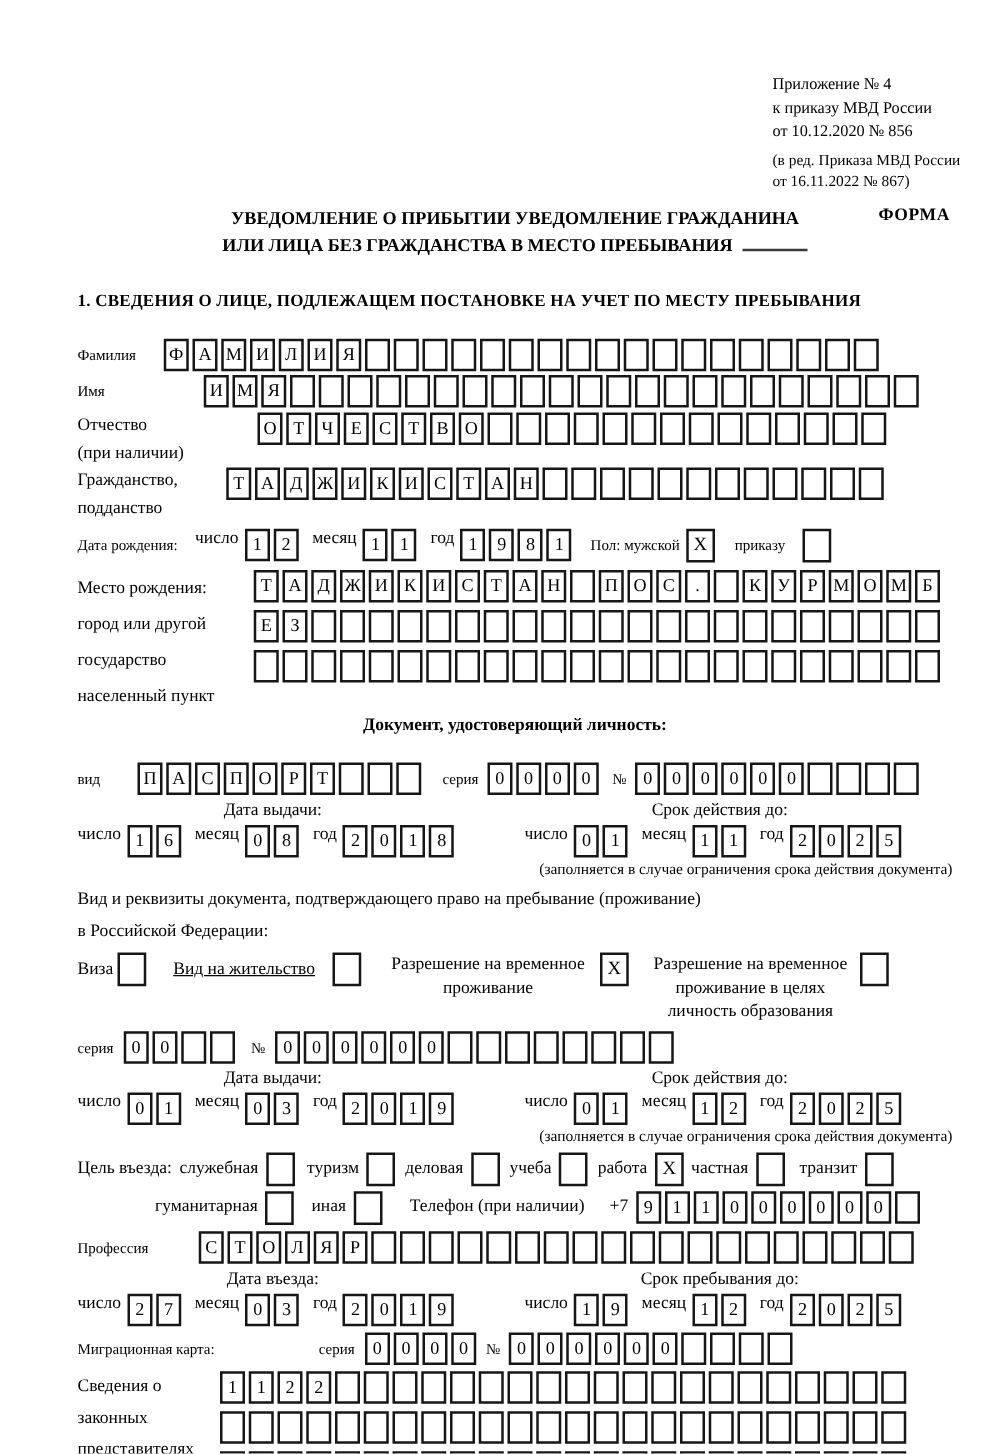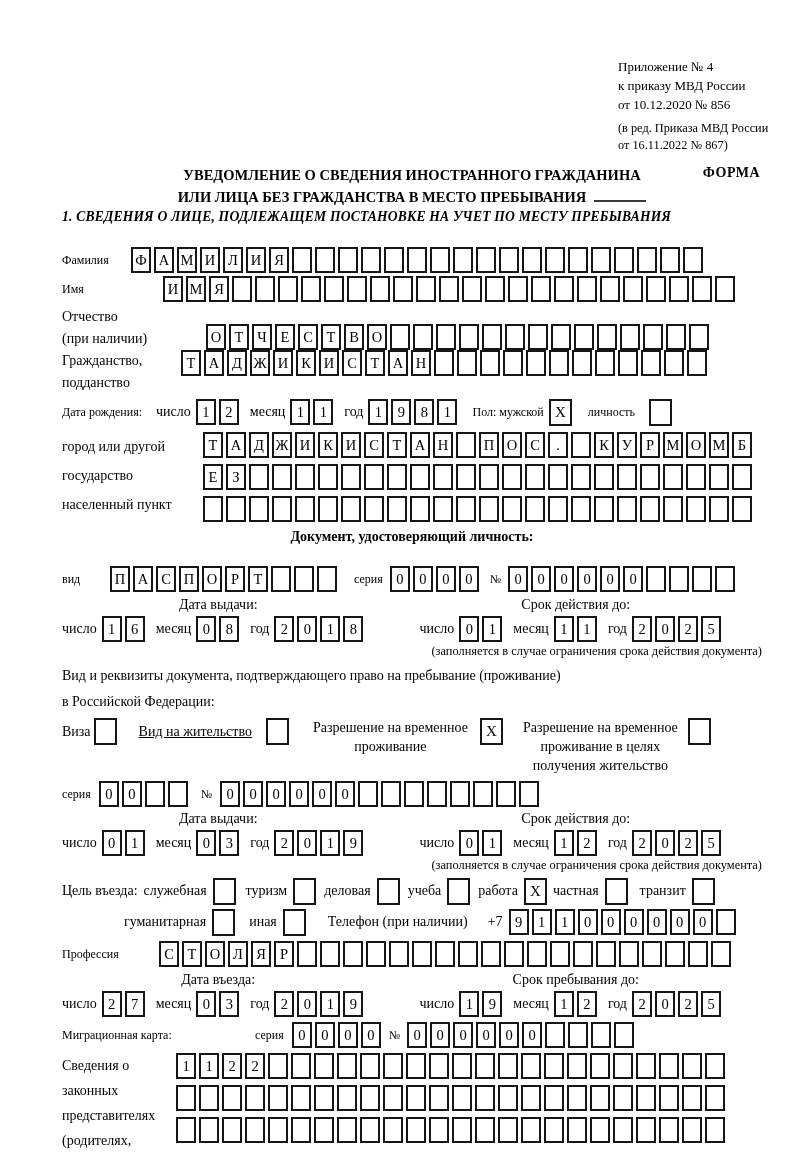--- a/index.html
+++ b/index.html
@@ -10,21 +10,21 @@
     font-family:"Liberation Serif","DejaVu Serif",serif;
     font-size:14px; padding:36px 38px 10px 62px;
   }
   
   .annex { position:absolute; left:618px; top:58px; font-size:13px; line-height:1.45; }
   .annex .edition { font-size:12.3px; margin-top:5px; line-height:1.4; }
   .forma { position:absolute; top:165px; right:40px; font-weight:bold; font-size:14px; letter-spacing:.5px; }
   
   .title { margin-top:128px; text-align:center; font-weight:bold; font-size:14.5px; line-height:1.55; }
   .blank-line { display:inline-block; width:52px; border-bottom:2px solid #3a3a3a; height:12px; margin-left:8px; }
-  .section-heading { font-weight:bold; font-size:13.6px; letter-spacing:.2px; white-space:nowrap;font-style:italic; }
+  .section-heading { margin-top:24px; font-weight:bold; font-size:13.6px; letter-spacing:.2px; white-space:nowrap; }
   
   .row { display:flex; align-items:flex-start; }
   .lbl { flex:0 0 auto; font-size:12px; line-height:26px; }
   .lbl-multi { flex:0 0 auto; font-size:14px; line-height:22px; }
   .lbl-multi span { display:block; }
   
   .cells { display:inline-flex; flex-wrap:nowrap; }
   .cell {
     display:inline-block; width:20px; height:26px; margin-right:3px;
     border:2px solid #161616; text-align:center; font-size:14.5px; line-height:22px;
@@ -33,21 +33,21 @@
   .cellcol .cells { display:flex; margin-bottom:6px; }
   
   .cbox {
     display:inline-block; width:23px; height:27px; border:2px solid #161616;
     text-align:center; font-size:15px; line-height:23px; vertical-align:middle; flex:0 0 auto;
   }
   
   .dpair { display:flex; justify-content:space-between; width:700px; }
   .dgroup { display:inline-block; }
   .dhead { text-align:center; font-size:14px; margin-bottom:3px; }
-  .dline { display:flex; align-items:center; }
+  .dline { display:flex; align-items:flex-start; }
   .dline .dl { margin-right:5px; font-size:14px; }
   .dline .cells { margin-right:8px; }
   .dcaption { text-align:right; font-size:12.4px; margin-top:2px; }
   .center-bold { text-align:center; font-weight:bold; font-size:14px; }
   
   .opts { display:flex; align-items:flex-start; }
   .opt { display:flex; align-items:flex-start; }
   .opt-lbl { font-size:14px; line-height:19px; text-align:center; }
   .opt-lbl span { display:block; }
   .pline { display:flex; align-items:center; }
@@ -63,21 +63,21 @@
     <div>к приказу МВД России</div>
     <div>от 10.12.2020 № 856</div>
     <div class="edition">
       <div>(в ред. Приказа МВД России</div>
       <div>от 16.11.2022 № 867)</div>
     </div>
   </div>
   <div class="forma">ФОРМА</div>
 
   <div class="title">
-    <div>УВЕДОМЛЕНИЕ О СВЕДЕНИЯ ИНОСТРАННОГО ГРАЖДАНИНА</div>
+    <div>УВЕДОМЛЕНИЕ О ПРИБЫТИИ УВЕДОМЛЕНИЕ ГРАЖДАНИНА</div>
     <div>
       <span>ИЛИ ЛИЦА БЕЗ ГРАЖДАНСТВА В МЕСТО ПРЕБЫВАНИЯ</span><span class="blank-line"></span>
     </div>
   </div>
 
   <div class="section-heading">1. СВЕДЕНИЯ О ЛИЦЕ, ПОДЛЕЖАЩЕМ ПОСТАНОВКЕ НА УЧЕТ ПО МЕСТУ ПРЕБЫВАНИЯ</div>
 
   <div class="row" style="margin-top:22px;">
     <span class="lbl" style="width:69px;">Фамилия</span>
     <span class="cells">
@@ -133,21 +133,21 @@
         <span class="cell"></span>
         <span class="cell"></span>
         <span class="cell"></span>
         <span class="cell"></span>
         <span class="cell"></span>
         <span class="cell"></span>
         <span class="cell"></span>
       </span>
   </div>
 
-  <div class="row" style="margin-top:4px;align-items:flex-end;">
+  <div class="row" style="margin-top:4px;">
     <span class="lbl-multi" style="width:144px;">
       <span>Отчество</span>
       <span>(при наличии)</span>
     </span>
     <span class="cells">
         <span class="cell">О</span>
         <span class="cell">Т</span>
         <span class="cell">Ч</span>
         <span class="cell">Е</span>
         <span class="cell">С</span>
@@ -220,26 +220,27 @@
       <span class="dl">год</span>
       <span class="cells">
           <span class="cell">1</span>
           <span class="cell">9</span>
           <span class="cell">8</span>
           <span class="cell">1</span>
         </span>
     </span>
     <span class="lbl" style="margin-left:4px;">Пол: мужской</span>
     <span class="cbox" style="margin-left:5px;">X</span>
-    <span class="lbl" style="margin-left:16px;">личность</span>
+    <span class="lbl" style="margin-left:16px;">приказу</span>
     <span class="cbox" style="margin-left:14px;"></span>
   </div>
 
   <div class="row" style="margin-top:6px;">
     <span class="lbl-multi" style="width:141px; line-height:29px;">
+      <span>Место рождения:</span>
       <span>город или другой</span>
       <span>государство</span>
       <span>населенный пункт</span>
     </span>
     <span class="cellcol">
       <span class="cells">
           <span class="cell">Т</span>
           <span class="cell">А</span>
           <span class="cell">Д</span>
           <span class="cell">Ж</span>
@@ -429,21 +430,21 @@
       <span class="opt-lbl">
         <span>Разрешение на временное</span>
         <span>проживание</span>
       </span>
       <span class="cbox" style="margin-left:12px;">X</span>
     </div>
     <div class="opt" style="margin-left:20px;">
       <span class="opt-lbl">
         <span>Разрешение на временное</span>
         <span>проживание в целях</span>
-        <span>получения жительство</span>
+        <span>личность образования</span>
       </span>
       <span class="cbox" style="margin-left:10px;"></span>
     </div>
   </div>
 
   <div class="row" style="margin-top:6px; align-items:center;">
     <span class="lbl" style="margin-right:8px;">серия</span>
     <span class="cells">
         <span class="cell">0</span>
         <span class="cell">0</span>

